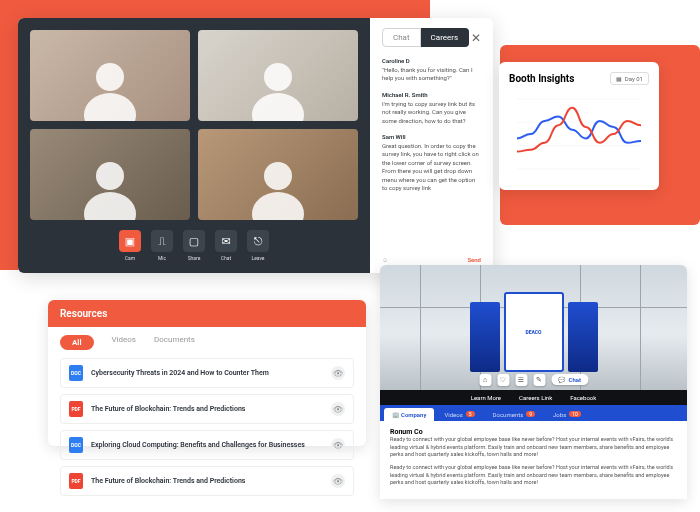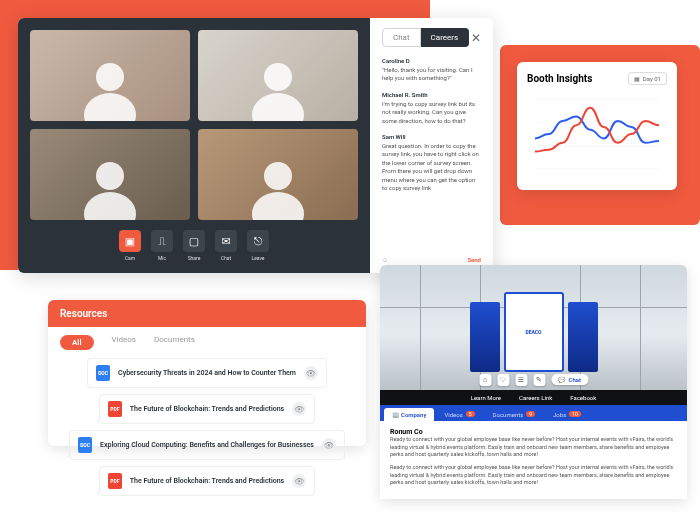--- a/index.html
+++ b/index.html
@@ -31,32 +31,32 @@
 .tab.first { border-radius: 4px 0 0 4px; }
 .tab.last { border-radius: 0 4px 4px 0; border-left: none; }
 .tab.active { background: #2b323a; color: #fff; border-color: #2b323a; }
 .close-x { margin-left: auto; font-size: 12px; color: #666; }
 .msg { margin-bottom: 8px; }
 .msg-name { font-size: 6px; font-weight: 600; color: #2b323a; margin-bottom: 2px; }
 .msg-text { font-size: 6px; color: #555; line-height: 1.4; }
 .chat-foot { margin-top: auto; display: flex; align-items: center; gap: 6px; font-size: 6px; color: #aaa; }
 .send { margin-left: auto; color: #f05a3f; font-weight: 600; }
 
-.insights { position: absolute; left: 517px; top: 62px; width: 160px; height: 128px; background: #fff; border-radius: 6px; box-shadow: 0 4px 16px rgba(0,0,0,.12); padding: 10px; }
+.insights { position: absolute; left: 499px; top: 62px; width: 160px; height: 128px; background: #fff; border-radius: 6px; box-shadow: 0 4px 16px rgba(0,0,0,.12); padding: 10px; }
 .insights-header { display: flex; justify-content: space-between; align-items: center; margin-bottom: 6px; }
 .insights-title { font-size: 10px; font-weight: 700; }
 .day-badge { font-size: 6px; border: 1px solid #ddd; border-radius: 3px; padding: 2px 5px; color: #666; display: flex; align-items: center; gap: 3px; }
 .chart-area { width: 100%; height: 86px; }
 .chart-area svg { width: 100%; height: 100%; }
 
 .resources { position: absolute; left: 48px; top: 300px; width: 318px; height: 146px; background: #fff; border-radius: 6px; box-shadow: 0 3px 14px rgba(0,0,0,.12); display: flex; flex-direction: column; }
 .res-header { background: #f05a3f; color: #fff; padding: 8px 12px; font-size: 10px; font-weight: 600; border-radius: 6px 6px 0 0; }
 .res-tabs { display: flex; gap: 18px; padding: 8px 12px 4px; font-size: 8px; color: #999; }
 .res-tabs .pill { background: #f05a3f; color: #fff; padding: 3px 12px; border-radius: 10px; font-weight: 600; }
-.res-list { padding: 4px 12px 10px; display: flex; flex-direction: column; gap: 6px; align-items: center; }
+.res-list { padding: 4px 12px 10px; display: flex; flex-direction: column; gap: 6px; }
 .res-item { display: flex; align-items: center; gap: 8px; padding: 6px 8px; border-radius: 4px; border: 1px solid #eee; }
 .file-icon { width: 14px; height: 16px; border-radius: 2px; font-size: 5px; color: #fff; font-weight: 700; display: flex; align-items: center; justify-content: center; }
 .file-icon.doc { background: #2d7ef0; }
 .file-icon.pdf { background: #ee4433; }
 .res-title { font-size: 7px; color: #2b323a; font-weight: 600; flex: 1; }
 .eye-icon { width: 14px; height: 14px; border-radius: 50%; background: #eef0f2; display: flex; align-items: center; justify-content: center; color: #888; font-size: 8px; }
 
 .booth { position: absolute; left: 380px; top: 265px; width: 307px; height: 234px; background: #fff; border-radius: 6px 6px 0 0; box-shadow: 0 3px 14px rgba(0,0,0,.12); display: flex; flex-direction: column; overflow: hidden; }
 .booth-hero { height: 126px; background: linear-gradient(180deg,#cfd8de 0%,#e6ebef 55%,#bac2c8 100%); position: relative; }
 .window-line { position: absolute; background: #99a4ac; }

